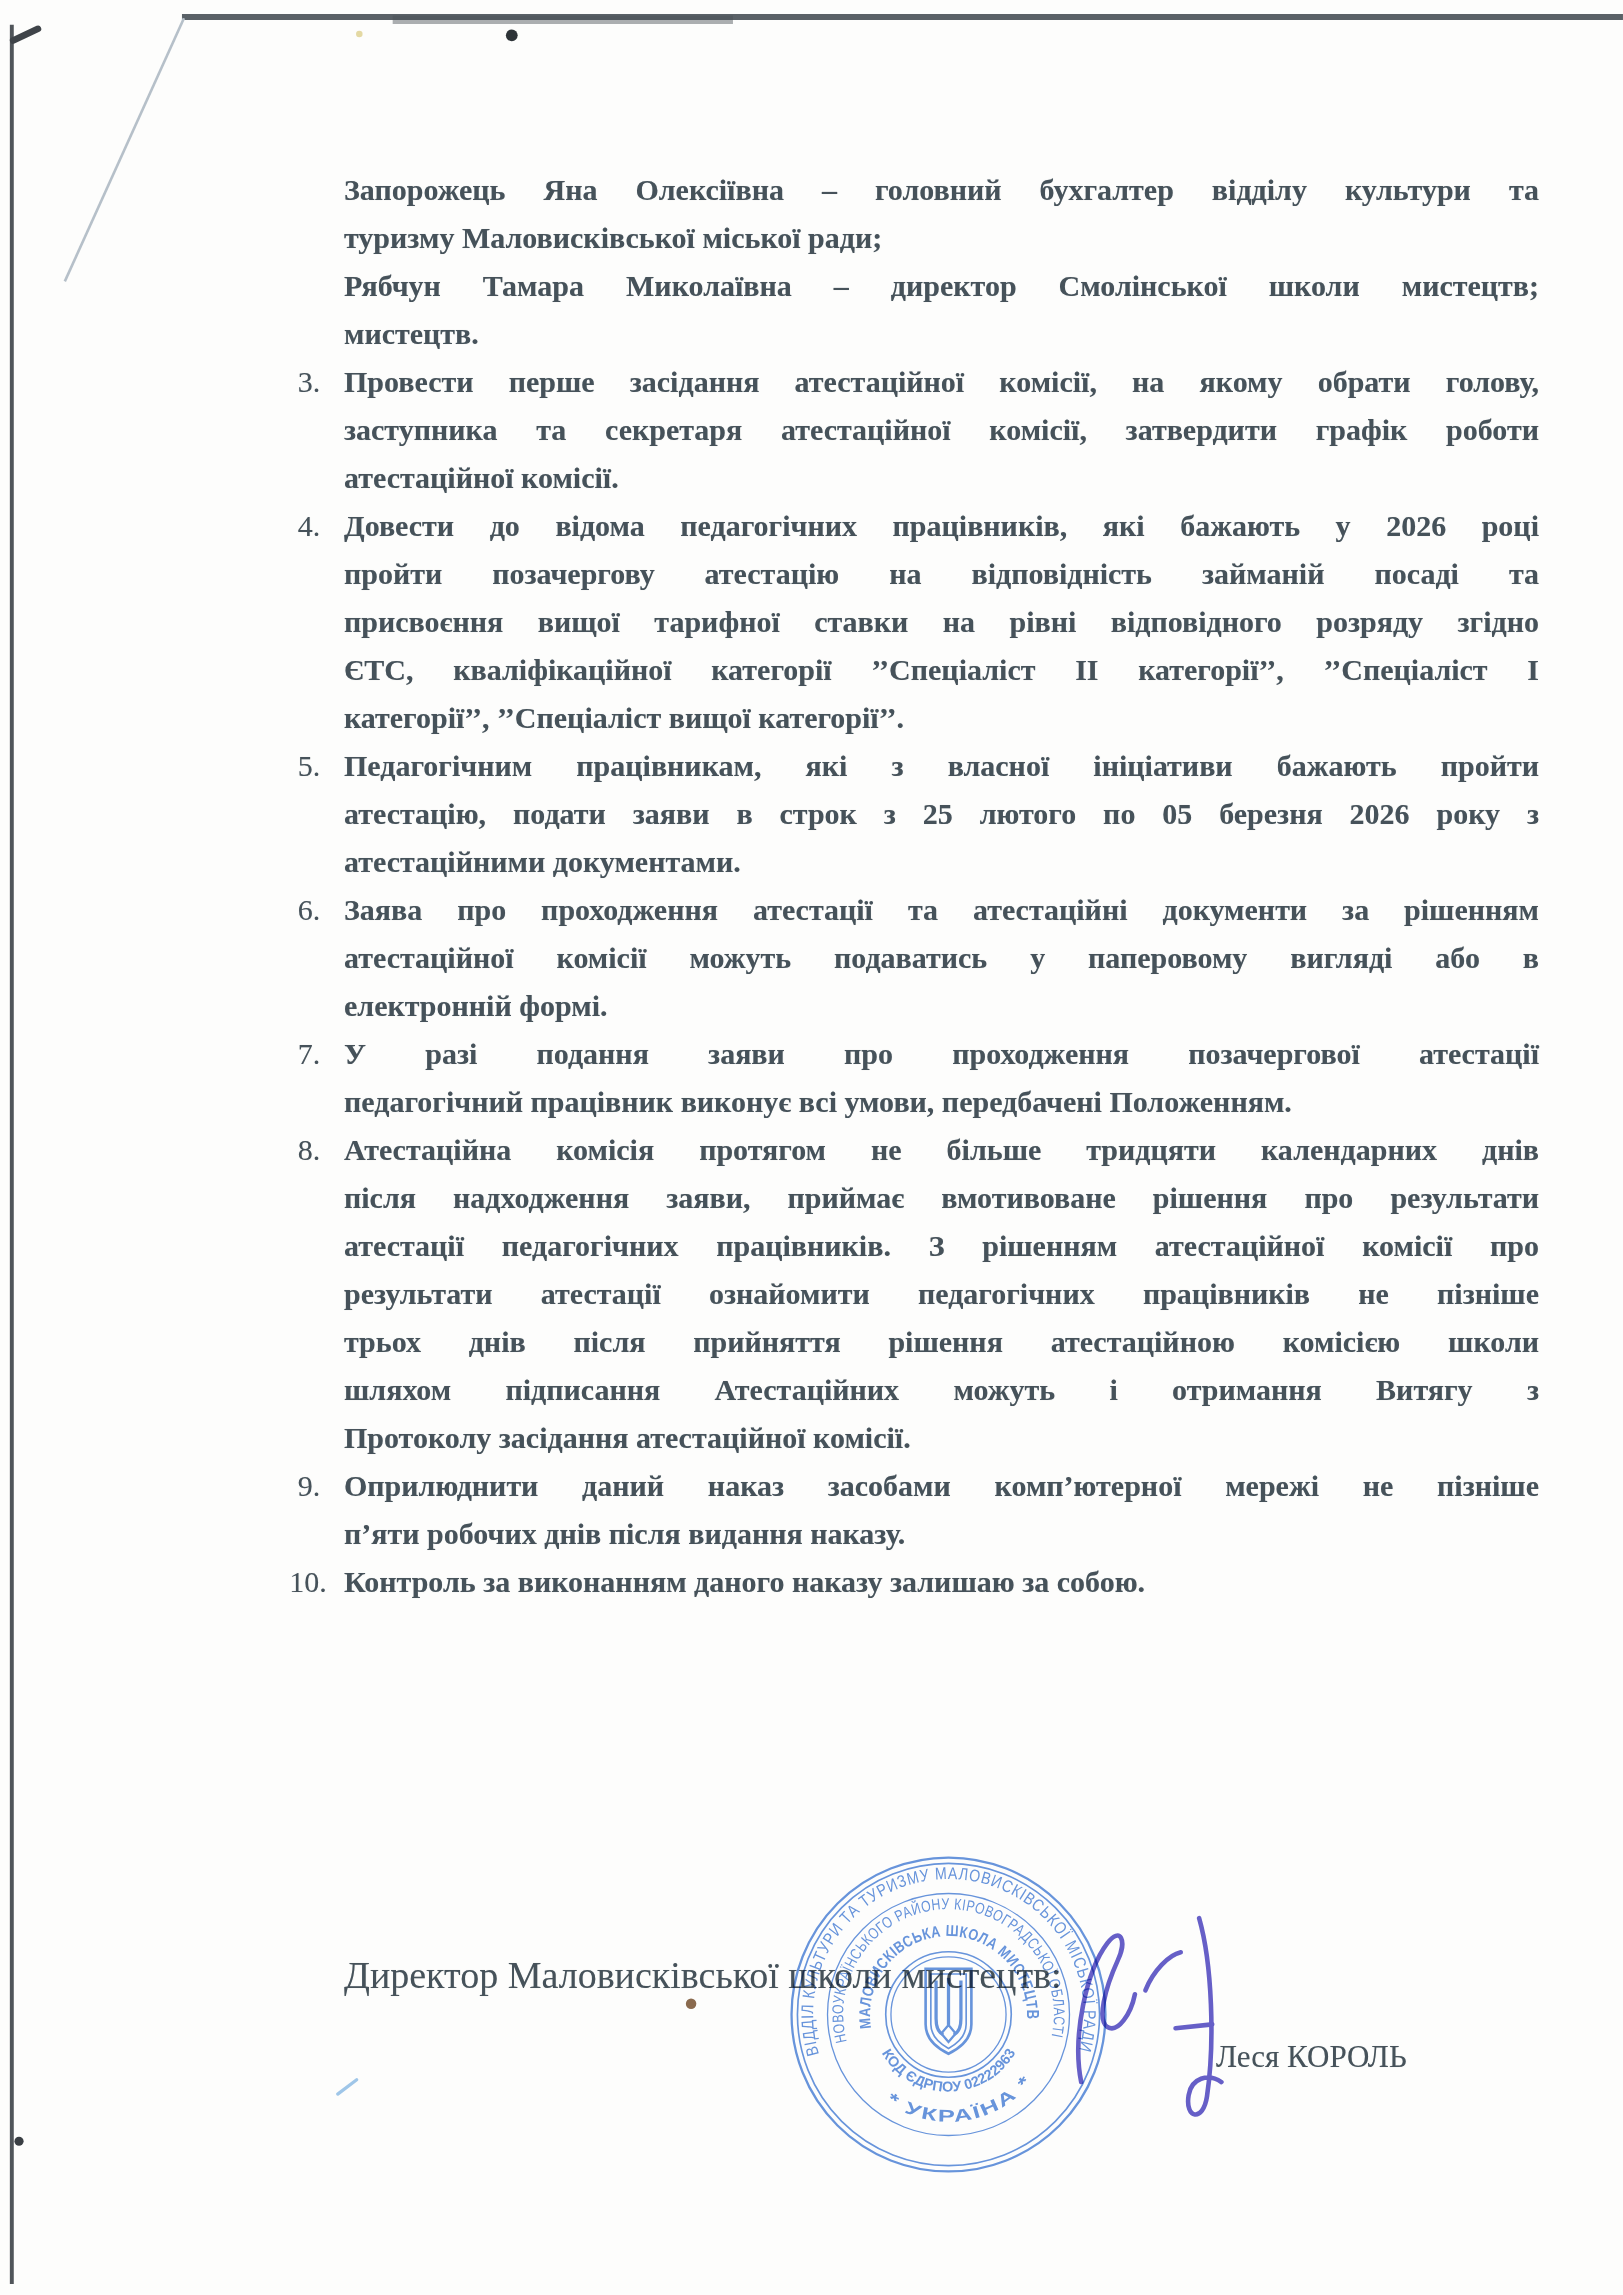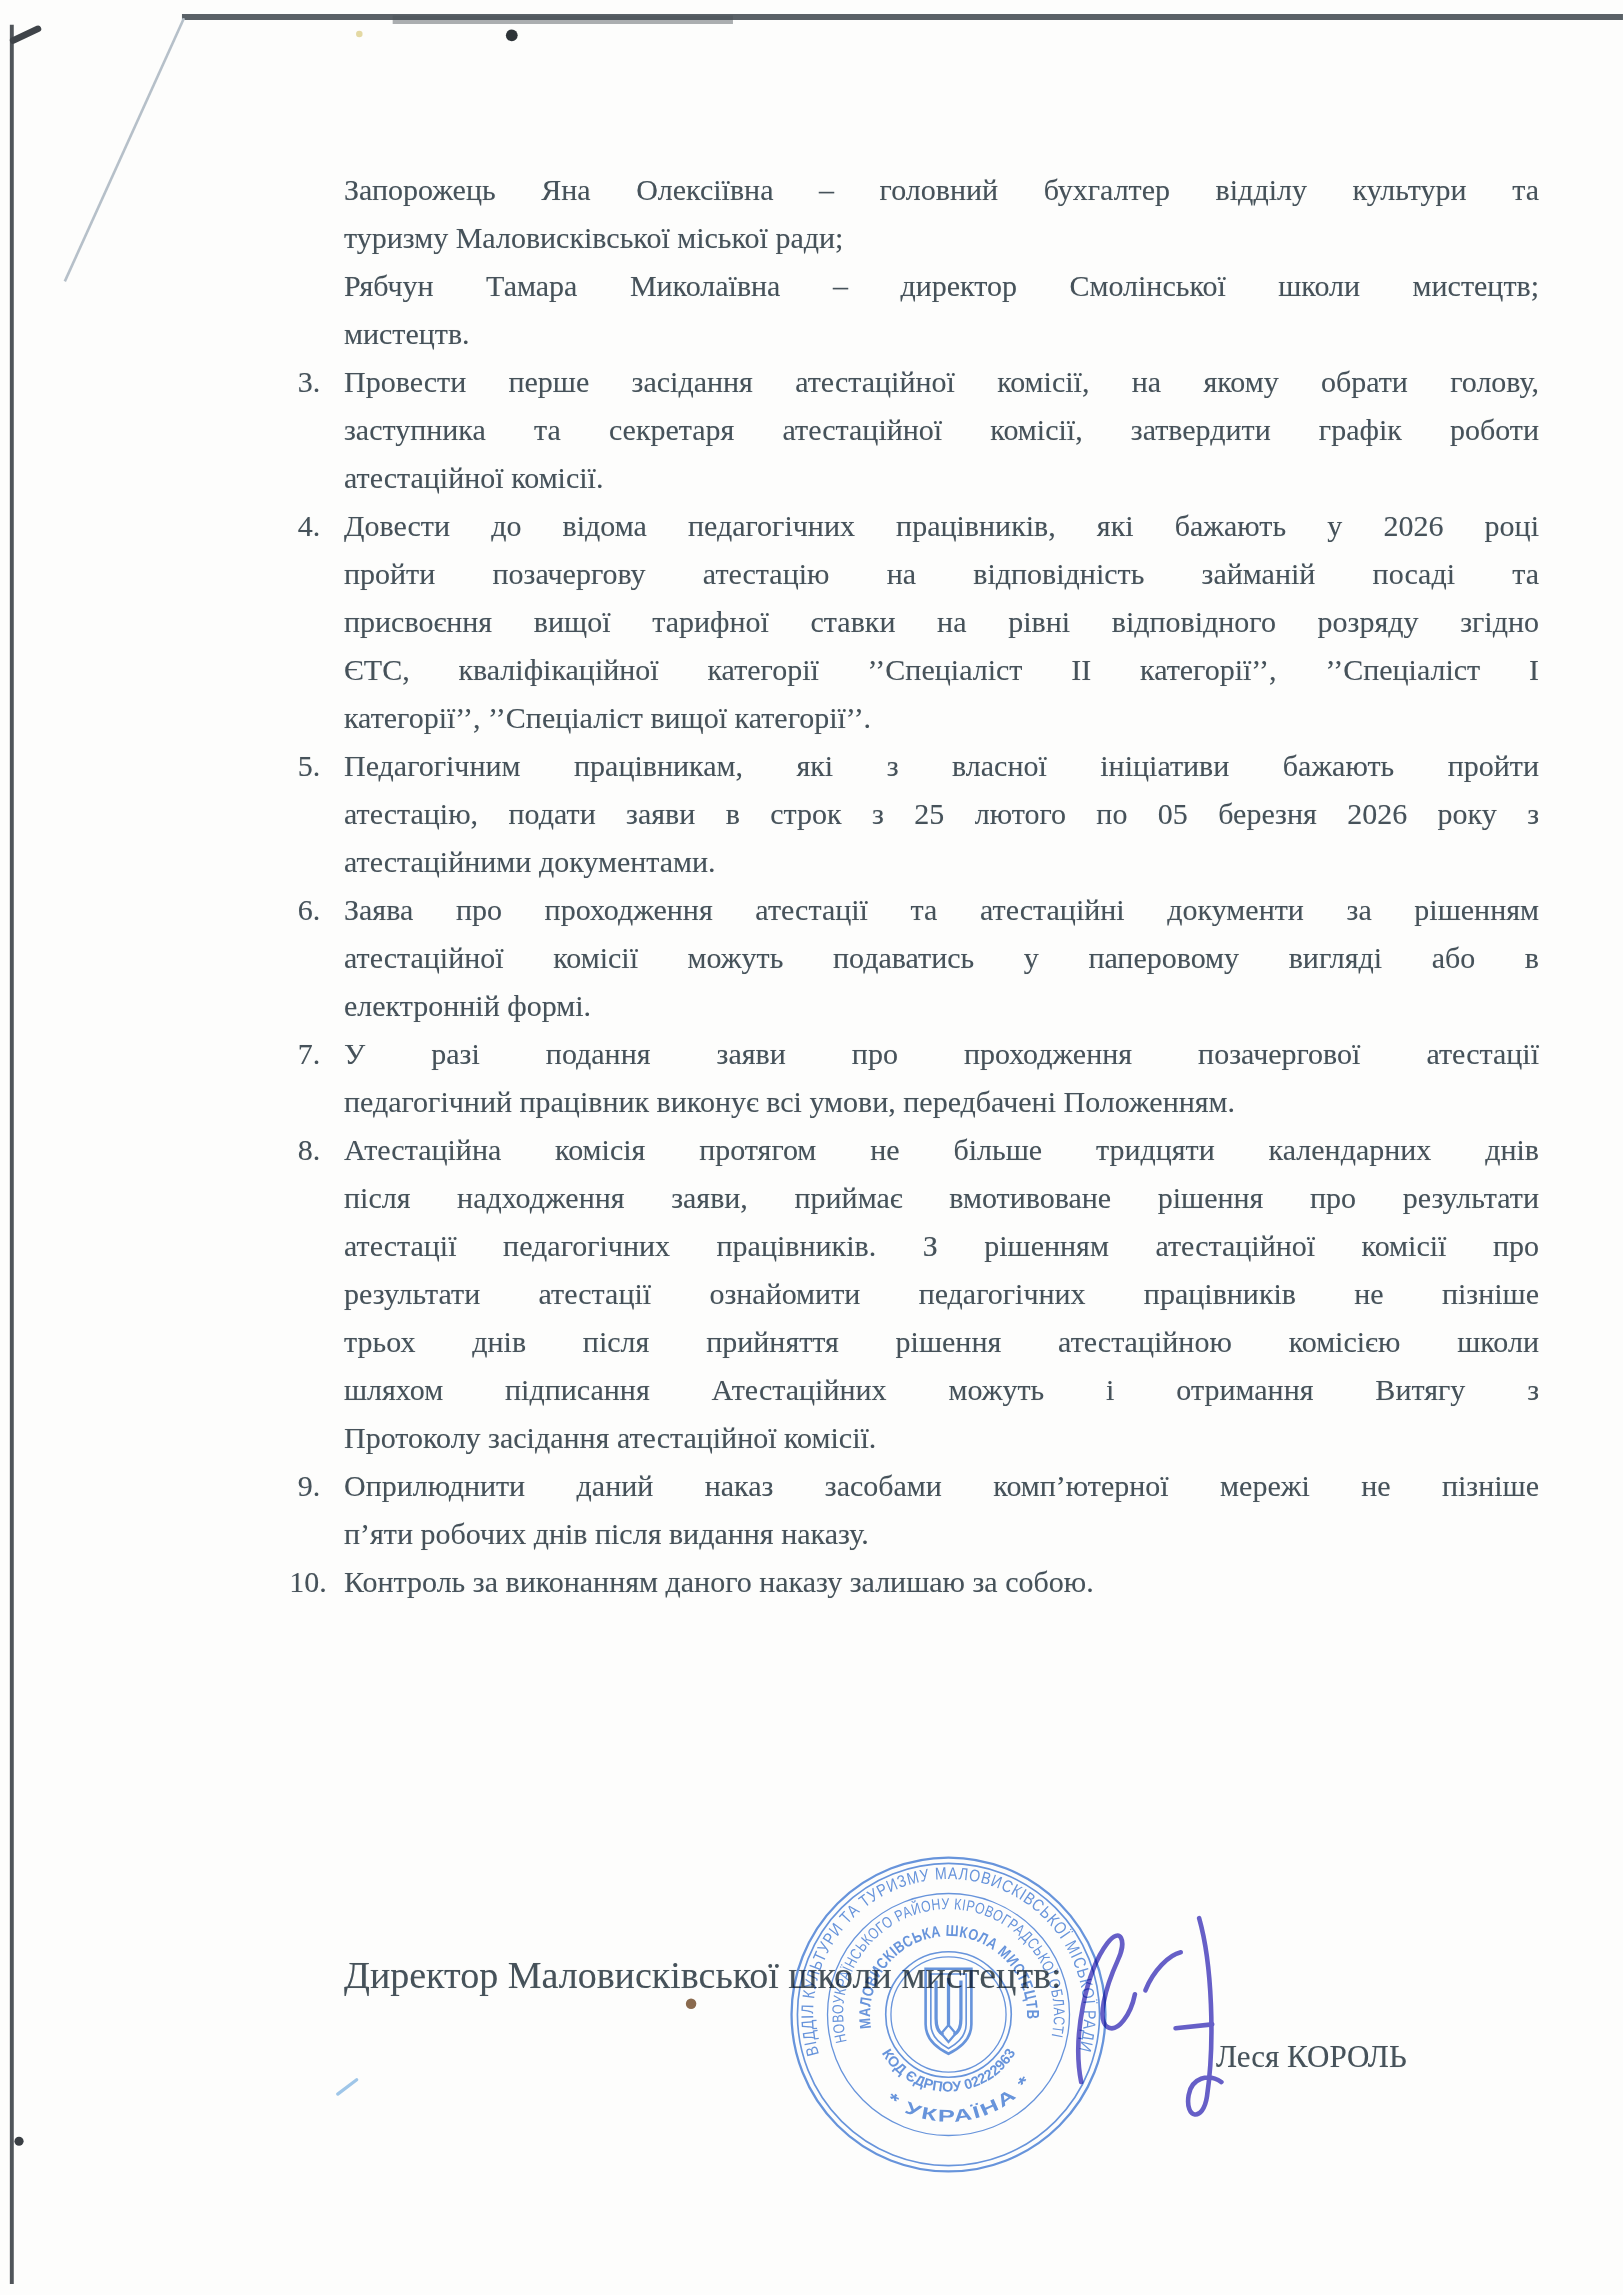--- a/index.html
+++ b/index.html
@@ -26,21 +26,21 @@
   .para{position:relative;}
   .num{
     position:absolute;left:0;top:0;width:56px;box-sizing:border-box;
     padding-left:9.8px;line-height:48px;
   }
   .num.wide{padding-left:1.3px;}
   .lines{margin-left:56px;}
   .line{
     height:48px;line-height:48px;
     text-align:justify;text-align-last:justify;
-    overflow:visible;white-space:nowrap;
+    overflow:visible;white-space:nowrap;font-weight:bold;
   }
   .line.last{text-align-last:left;}
   
   .sig-label{
     position:absolute;left:344px;top:1956px;
     color:var(--ink);font-size:38px;line-height:39px;
     text-shadow:0 0 0.7px rgba(70,85,92,.35);
   }
   .sig-name{
     position:absolute;left:1216px;top:2017px;

